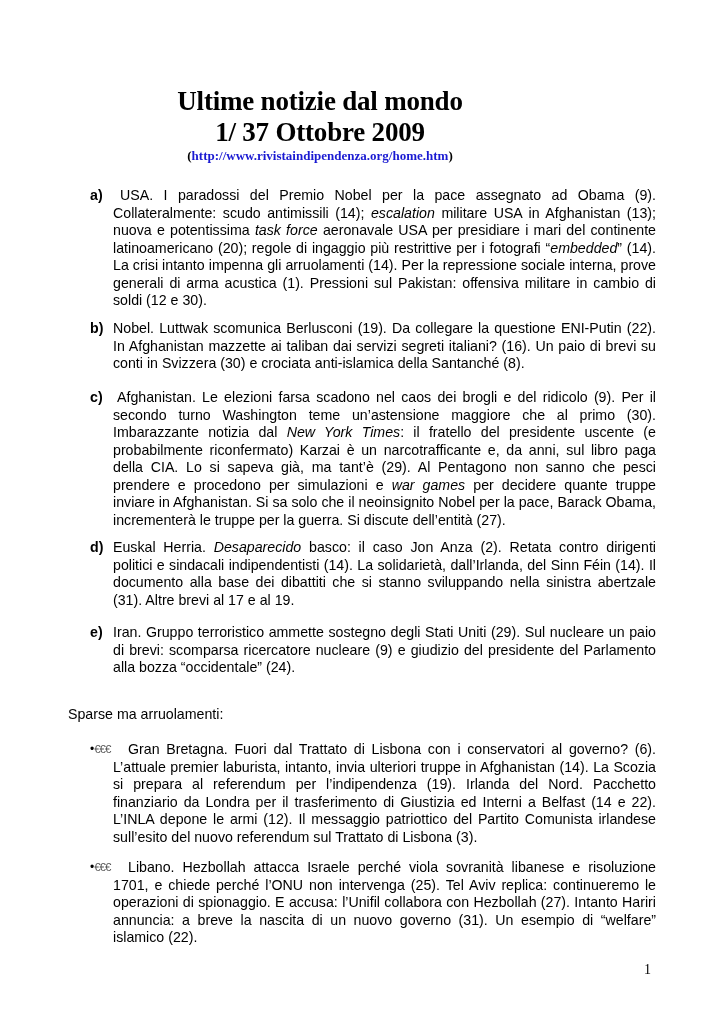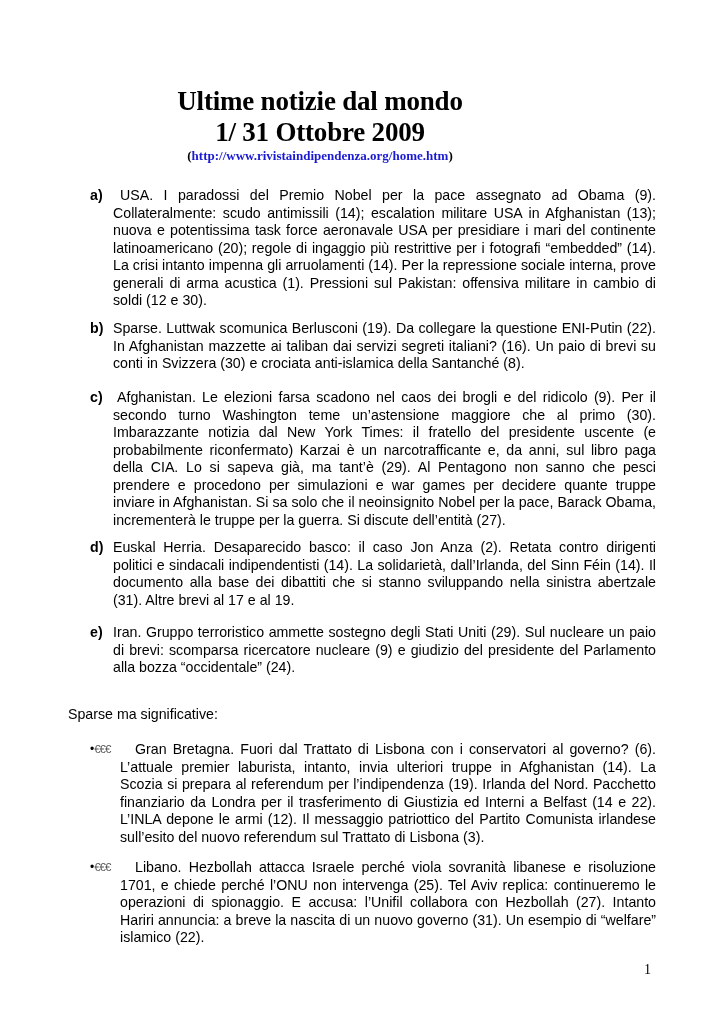--- a/index.html
+++ b/index.html
@@ -58,21 +58,21 @@
     .item .marker {
       position: absolute;
       left: 0;
       top: 0;
       font-weight: bold;
     }
     .item .content {
       margin-left: 23px;
     }
     .b { font-weight: normal; }
-    .i { }
+    .i { font-style: italic; }
     .sparse {
       position: absolute;
       left: 68px;
       top: 706px;
     }
     .bullet-item {
       position: absolute;
       left: 90px;
       width: 566px;
     }
@@ -83,68 +83,68 @@
       font-size: 12px;
       color: #000;
       white-space: nowrap;
     }
     .bullet-item .marker .euro {
       color: #555;
       font-size: 11.5px;
       letter-spacing: -1px;
     }
     .bullet-item .content {
-      margin-left: 30px;
+      margin-left: 23px;
       text-indent: 15px;
     }
     .page-number {
       position: absolute;
       left: 644px;
       top: 962px;
       font-family: "Liberation Serif", "DejaVu Serif", serif;
       font-size: 14px;
     }
   </style>
 </head>
 <body>
 
 <div class="page">
 
   <div class="title-block">
     <div class="title-line">Ultime notizie dal mondo</div>
-    <div class="title-line">1/ 31 Ottobre 2009</div>
+    <div class="title-line">1/ 37 Ottobre 2009</div>
     <div class="title-url"><span>(</span><span class="link">http://www.rivistaindipendenza.org/home.htm</span><span>)</span></div>
   </div>
 
   <div class="item body-text" style="top:187px;">
     <span class="marker">a)</span>
     <div class="content"><span class="b" style="margin-left:7px;">USA.</span><span class="segs"><span> I paradossi del Premio Nobel per la pace assegnato ad Obama (9). Collateralmente: scudo antimissili (14); </span><span class="i">escalation</span><span> militare USA in Afghanistan (13); nuova e potentissima </span><span class="i">task force</span><span> aeronavale USA per presidiare i mari del continente latinoamericano (20); regole di ingaggio più restrittive per i fotografi “</span><span class="i">embedded</span><span>” (14). La crisi intanto impenna gli arruolamenti (14). Per la repressione sociale interna, prove generali di arma acustica (1). Pressioni sul </span><span class="b">Pakistan</span><span>: offensiva militare in cambio di soldi (12 e 30).</span></span></div>
   </div>
 
   <div class="item body-text" style="top:320px;">
     <span class="marker">b)</span>
-    <div class="content"><span class="b">Sparse.</span><span class="segs"><span> Luttwak scomunica Berlusconi (19). Da collegare la questione ENI-Putin (22). In Afghanistan mazzette ai taliban dai servizi segreti italiani? (16). Un paio di brevi su conti in Svizzera (30) e crociata anti-islamica della Santanché (8).</span></span></div>
+    <div class="content"><span class="b">Nobel.</span><span class="segs"><span> Luttwak scomunica Berlusconi (19). Da collegare la questione ENI-Putin (22). In Afghanistan mazzette ai taliban dai servizi segreti italiani? (16). Un paio di brevi su conti in Svizzera (30) e crociata anti-islamica della Santanché (8).</span></span></div>
   </div>
 
   <div class="item body-text" style="top:389px;">
     <span class="marker">c)</span>
     <div class="content"><span class="b" style="margin-left:4px;">Afghanistan.</span><span class="segs"><span> Le elezioni farsa scadono nel caos dei brogli e del ridicolo (9). Per il secondo turno Washington teme un’astensione maggiore che al primo (30). Imbarazzante notizia dal </span><span class="i">New York Times</span><span>: il fratello del presidente uscente (e probabilmente riconfermato) Karzai è un narcotrafficante e, da anni, sul libro paga della CIA. Lo si sapeva già, ma tant’è (29). Al Pentagono non sanno che pesci prendere e procedono per simulazioni e </span><span class="i">war games</span><span> per decidere quante truppe inviare in Afghanistan. Si sa solo che il neoinsignito Nobel per la pace, Barack Obama, incrementerà le truppe per la guerra. Si discute dell’entità (27).</span></span></div>
   </div>
 
   <div class="item body-text" style="top:539px;">
     <span class="marker">d)</span>
     <div class="content"><span class="b">Euskal Herria.</span><span class="segs"><span> </span><span class="i">Desaparecido</span><span> basco: il caso Jon Anza (2). Retata contro dirigenti politici e sindacali indipendentisti (14). La solidarietà, dall’Irlanda, del Sinn Féin (14). Il documento alla base dei dibattiti che si stanno sviluppando nella sinistra abertzale (31). Altre brevi al 17 e al 19.</span></span></div>
   </div>
 
   <div class="item body-text" style="top:624px;">
     <span class="marker">e)</span>
     <div class="content"><span class="b" style="">Iran.</span><span class="segs"><span> Gruppo terroristico ammette sostegno degli Stati Uniti (29). Sul nucleare un paio di brevi: scomparsa ricercatore nucleare (9) e giudizio del presidente del Parlamento alla bozza “occidentale” (24).</span></span></div>
   </div>
 
-  <div class="sparse body-text">Sparse ma significative:</div>
+  <div class="sparse body-text">Sparse ma arruolamenti:</div>
 
   <div class="bullet-item body-text" style="top:741px;">
     <span class="marker"><span>•</span><span class="euro">€€€</span></span>
     <div class="content"><span class="b">Gran Bretagna.</span><span class="segs"><span> Fuori dal Trattato di Lisbona con i conservatori al governo? (6). L’attuale premier laburista, intanto, invia ulteriori truppe in Afghanistan (14). La </span><span class="b">Scozia</span><span> si prepara al referendum per l’indipendenza (19). </span><span class="b">Irlanda del Nord.</span><span> Pacchetto finanziario da Londra per il trasferimento di Giustizia ed Interni a Belfast (14 e 22). L’INLA depone le armi (12). Il messaggio patriottico del Partito Comunista irlandese sull’esito del nuovo referendum sul Trattato di Lisbona (3).</span></span></div>
   </div>
 
   <div class="bullet-item body-text" style="top:859px;">
     <span class="marker"><span>•</span><span class="euro">€€€</span></span>
     <div class="content"><span class="b">Libano.</span><span class="segs"><span> Hezbollah attacca Israele perché viola sovranità libanese e risoluzione 1701, e chiede perché l’ONU non intervenga (25). Tel Aviv replica: continueremo le operazioni di spionaggio. E accusa: l’Unifil collabora con Hezbollah (27). Intanto Hariri annuncia: a breve la nascita di un nuovo governo (</span><span class="b">31)</span><span>. Un esempio di “welfare” islamico (22).</span></span></div>
   </div>

